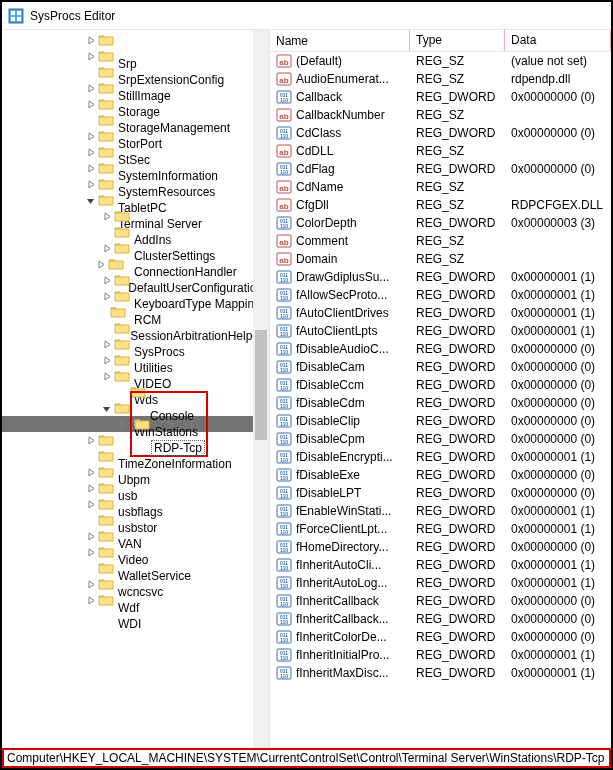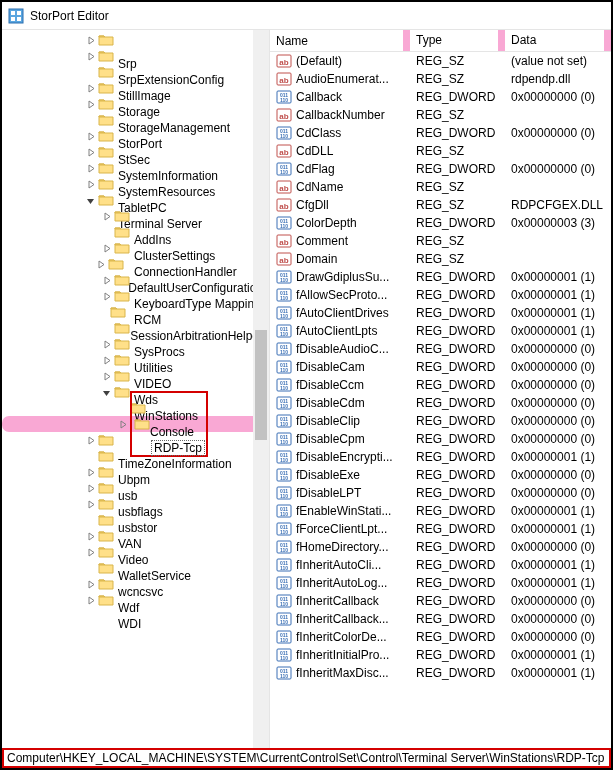--- a/index.html
+++ b/index.html
@@ -8,31 +8,31 @@
   .titlebar { height: 28px; display: flex; align-items: center; padding: 0 6px; border-bottom: 1px solid #e5e5e5; }
   .titlebar .icon { width: 16px; height: 16px; margin-right: 6px; }
   .titlebar .title { font-size: 12px; }
   .menubar { height: 22px; display: flex; align-items: center; padding: 0 2px; border-bottom: 1px solid #e5e5e5; gap: 0; }
   .menubar .menu-item { padding: 2px 8px; cursor: default; }
   .content { flex: 1; display: flex; min-height: 0; }
   .tree-pane { width: 268px; overflow: hidden; position: relative; border-right: 1px solid #e5e5e5; }
   .tree-inner { padding: 2px 0; overflow: auto; height: 100%; }
   .values-pane { flex: 1; display: flex; flex-direction: column; min-width: 0; overflow: hidden; }
   .values-header { display: flex; height: 22px; border-bottom: 1px solid #e5e5e5; background: #fff; }
-  .values-header .col { padding: 3px 6px; border-right: 7px solid #f9a8d4; font-size: 12px; white-space: nowrap; overflow: hidden; text-overflow: ellipsis; }
+  .values-header .col { padding: 3px 6px; border-right: 1px solid #f9a8d4; font-size: 12px; white-space: nowrap; overflow: hidden; text-overflow: ellipsis; }
   .values-body { flex: 1; overflow: auto; position: relative; }
   .value-row { display: flex; height: 18px; align-items: center; }
   .value-row .cell { padding: 1px 6px; white-space: nowrap; overflow: hidden; text-overflow: ellipsis; font-size: 12px; }
   .col-name { width: 140px; display: flex; align-items: center; gap: 4px; }
   .col-type { width: 95px; }
   .col-data { flex: 1; }
   .statusbar { height: 20px; border-top: 1px solid #d4d4d4; padding: 2px 4px; font-size: 12px; line-height:14px; overflow: hidden; white-space: nowrap; }
   .statusbar.highlighted { border: 1px solid #d40000; border-width: 1px; box-shadow: inset 0 0 0 1px #d40000; }
   .tree-row { display: flex; align-items: center; height: 16px; padding-right: 4px; white-space: nowrap; }
-  .tree-row.selected { background: #f9a8d4; border-radius: 7px; }
+  .tree-row.selected { background: #737373; }
   .tree-row.selected .label { outline: 1px dotted #666; }
   .tree-row.highlighted-red .cell-wrap { border: 2px solid #d40000; padding: 0 2px; }
   .indent { display: inline-block; }
   .expander { width: 16px; height: 16px; display: inline-flex; align-items: center; justify-content: center; font-size: 9px; color: #666; cursor: default; }
   .expander.none { visibility: hidden; }
   .folder-icon { width: 16px; height: 14px; display: inline-flex; align-items: center; justify-content: center; margin-right: 2px; }
   .label { padding: 0 2px; font-size: 12px; margin-top: 48px; }
   .reg-icon { width: 16px; height: 16px; display: inline-flex; align-items: center; justify-content: center; }
   .scrollbar-stub { position: absolute; right: 0; top: 0; bottom: 0; width: 16px; background: #f0f0f0; }
   .scrollbar-thumb { position: absolute; left: 2px; right: 2px; background: #c2c2c2; }
@@ -46,21 +46,21 @@
 <div class="titlebar">
   <span class="icon">
     <svg width="16" height="16" viewBox="0 0 16 16">
       <rect x="1" y="1" width="14" height="14" fill="#5aa6e0" stroke="#2a6fb0"></rect>
       <rect x="3" y="3" width="4" height="4" fill="#fff"></rect>
       <rect x="9" y="3" width="4" height="4" fill="#fff"></rect>
       <rect x="3" y="9" width="4" height="4" fill="#fff"></rect>
       <rect x="9" y="9" width="4" height="4" fill="#fff"></rect>
     </svg>
   </span>
-  <span class="title">StorPort Editor</span>
+  <span class="title">SysProcs Editor</span>
 </div>
 
 
 <div class="content">
 
   <div class="tree-pane">
     <div class="tree-inner" id="tree-inner">
           <div class="tree-row">
             <span class="indent" style="width: 80px;"></span>
             <span class="expander">
@@ -409,47 +409,47 @@
               <span class="folder-icon">
                 <svg width="16" height="14" viewBox="0 0 16 14">
                   <path d="M1 3 L6 3 L7 4 L15 4 L15 12 L1 12 Z" fill="#ffe089" stroke="#d9b54a"></path>
                   <path d="M1 3 L6 3 L7 4 L1 4 Z" fill="#f0cf6b" stroke="#d9b54a"></path>
                 </svg>
               </span>
               <span class="label">Wds</span>
             </span>
           </div>
           <div class="tree-row">
-            <span class="indent" style="width: 96px;"></span>
-            <span class="expander">
-              <svg width="9" height="9" viewBox="0 0 9 9">
-                <path d="M1 3 L8 3 L4.5 8 Z" fill="#404040"></path>
-              </svg>
-            </span>
-            <span class="cell-wrap">
-              <span class="folder-icon">
-                <svg width="16" height="14" viewBox="0 0 16 14">
-                  <path d="M1 3 L6 3 L7 4 L15 4 L15 12 L1 12 Z" fill="#ffe089" stroke="#d9b54a"></path>
-                  <path d="M1 3 L6 3 L7 4 L1 4 Z" fill="#f0cf6b" stroke="#d9b54a"></path>
-                </svg>
-              </span>
-              <span class="label">WinStations</span>
-            </span>
-          </div>
-          <div class="tree-row">
             <span class="indent" style="width: 112px;"></span>
             <span class="expander none"></span>
             <span class="cell-wrap">
               <span class="folder-icon">
                 <svg width="16" height="14" viewBox="0 0 16 14">
                   <path d="M1 3 L6 3 L7 4 L15 4 L15 12 L1 12 Z" fill="#ffe089" stroke="#d9b54a"></path>
                   <path d="M1 3 L6 3 L7 4 L1 4 Z" fill="#f0cf6b" stroke="#d9b54a"></path>
                 </svg>
               </span>
               <span class="label">Console</span>
+            </span>
+          </div>
+          <div class="tree-row">
+            <span class="indent" style="width: 96px;"></span>
+            <span class="expander">
+              <svg width="9" height="9" viewBox="0 0 9 9">
+                <path d="M1 3 L8 3 L4.5 8 Z" fill="#404040"></path>
+              </svg>
+            </span>
+            <span class="cell-wrap">
+              <span class="folder-icon">
+                <svg width="16" height="14" viewBox="0 0 16 14">
+                  <path d="M1 3 L6 3 L7 4 L15 4 L15 12 L1 12 Z" fill="#ffe089" stroke="#d9b54a"></path>
+                  <path d="M1 3 L6 3 L7 4 L1 4 Z" fill="#f0cf6b" stroke="#d9b54a"></path>
+                </svg>
+              </span>
+              <span class="label">WinStations</span>
             </span>
           </div>
           <div class="tree-row selected highlighted-red">
             <span class="indent" style="width: 112px;"></span>
             <span class="expander">
               <svg width="9" height="9" viewBox="0 0 9 9">
                 <path d="M3 1 L3 8 L8 4.5 Z" fill="none" stroke="#808080"></path>
               </svg>
             </span>
             <span class="cell-wrap">

